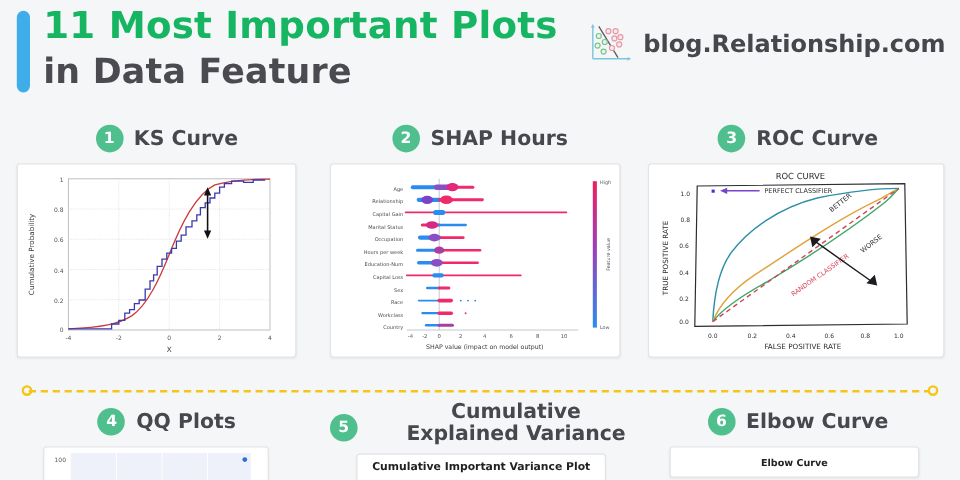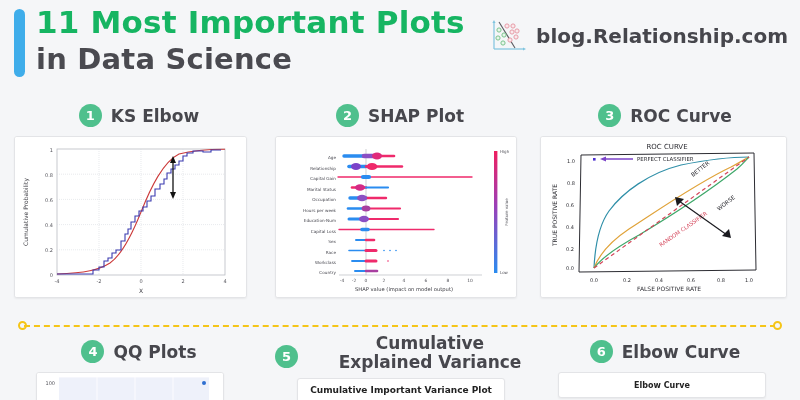--- a/index.html
+++ b/index.html
@@ -73,21 +73,21 @@
 </style>
 </head>
 <body>
 
 <div class="page">
 
   <div class="header">
     <div class="accent-bar"></div>
     <div class="title-block">
       <div class="title-line1">11 Most Important Plots</div>
-      <div class="title-line2">in Data Science</div>
+      <div class="title-line2">in Data Feature</div>
     </div>
 
     <div class="brand">
       <svg class="brand-logo" viewBox="0 0 40 36">
         <line x1="6" y1="4" x2="6" y2="31" stroke="#7fc4df" stroke-width="1.2"></line>
         <line x1="6" y1="31" x2="36" y2="31" stroke="#7fc4df" stroke-width="1.2"></line>
         <polygon points="6,2 4.4,5 7.6,5" fill="#7fc4df"></polygon>
         <polygon points="38,31 35,29.4 35,32.6" fill="#7fc4df"></polygon>
         <line x1="11" y1="4" x2="27" y2="30" stroke="#5a5a60" stroke-width="1.1"></line>
         <circle cx="11" cy="12" r="2.1" fill="#e8f5ea" stroke="#7bc48d" stroke-width="1"></circle>
@@ -101,21 +101,21 @@
         <circle cx="28" cy="19" r="2.1" fill="#fae9ec" stroke="#e79aa6" stroke-width="1"></circle>
         <circle cx="22" cy="22" r="2.1" fill="#fae9ec" stroke="#e79aa6" stroke-width="1"></circle>
       </svg>
       <span class="brand-text">blog.Relationship.com</span>
     </div>
   </div>
 
   <div class="card" style="left:14px;top:104px;width:250px;">
     <div class="card-head">
       <div class="badge">1</div>
-      <div class="card-title">KS Elbow</div>
+      <div class="card-title">KS Curve</div>
     </div>
     <div class="panel" style="margin-top:9px;width:231px;height:160px;">
       <svg viewBox="0 0 231 160" width="231" height="160">
         <rect x="0" y="0" width="231" height="160" fill="#ffffff"></rect>
 
         <rect x="42" y="12" width="168" height="126" fill="none" stroke="#b9bcc2" stroke-width="0.8"></rect>
 
         <line x1="42" y1="37.2" x2="210" y2="37.2" stroke="#d9dce0" stroke-width="0.6" stroke-dasharray="1,1"></line>
         <line x1="42" y1="62.4" x2="210" y2="62.4" stroke="#d9dce0" stroke-width="0.6" stroke-dasharray="1,1"></line>
         <line x1="42" y1="87.6" x2="210" y2="87.6" stroke="#d9dce0" stroke-width="0.6" stroke-dasharray="1,1"></line>
@@ -152,21 +152,21 @@
         <line x1="158" y1="23" x2="158" y2="58" stroke="#111111" stroke-width="1.3"></line>
         <polygon points="158,19 155,26 161,26" fill="#111111"></polygon>
         <polygon points="158,62 155,55 161,55" fill="#111111"></polygon>
       </svg>
     </div>
   </div>
 
   <div class="card" style="left:275px;top:104px;width:250px;">
     <div class="card-head">
       <div class="badge">2</div>
-      <div class="card-title">SHAP Plot</div>
+      <div class="card-title">SHAP Hours</div>
     </div>
     <div class="panel" style="margin-top:9px;width:240px;height:160px;">
       <svg viewBox="0 0 240 160" width="240" height="160">
         <rect x="0" y="0" width="240" height="160" fill="#ffffff"></rect>
 
         <line x1="90" y1="12" x2="90" y2="138" stroke="#b9bcc2" stroke-width="0.7"></line>
         <line x1="63" y1="138" x2="206" y2="138" stroke="#b9bcc2" stroke-width="0.7"></line>
 
         <text class="shaplabel" x="60" y="22" text-anchor="end">Age</text>
         <text class="shaplabel" x="60" y="32.5" text-anchor="end">Relationship</text>

